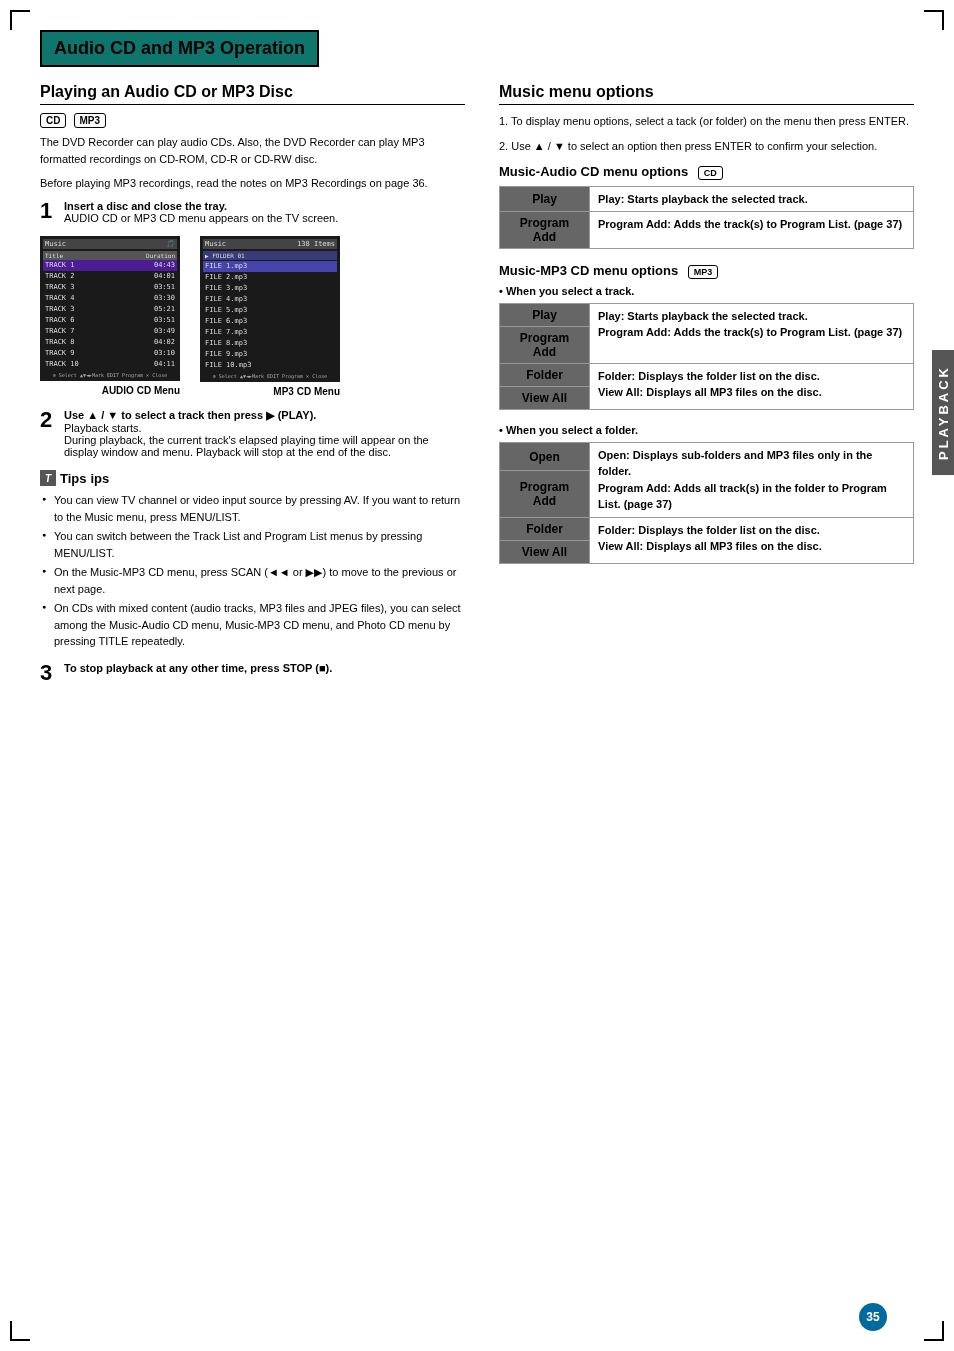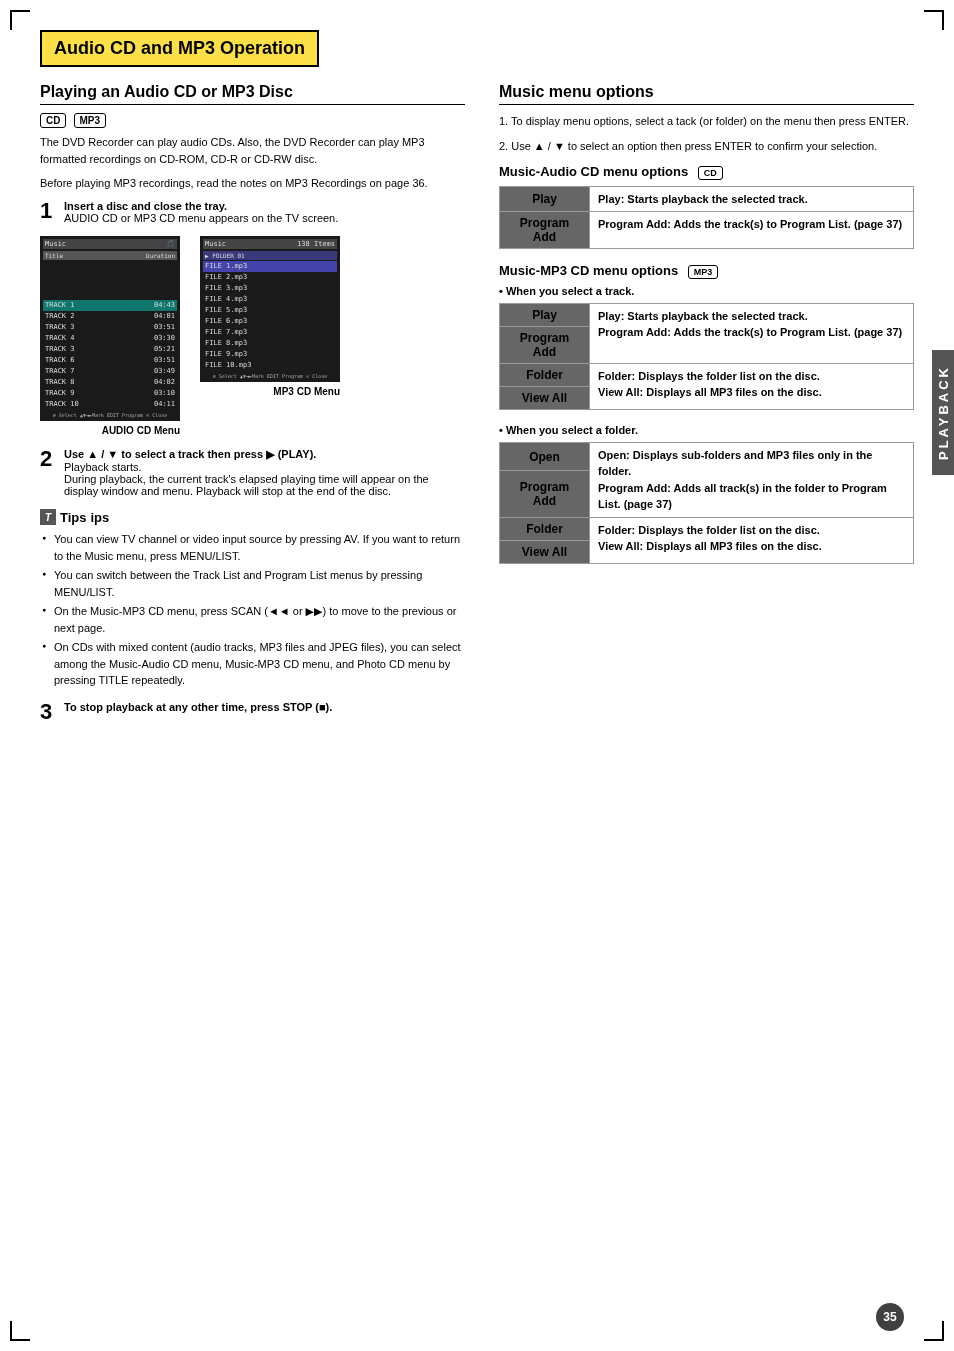--- a/index.html
+++ b/index.html
@@ -48,37 +48,37 @@
       font-size: 13px;
       font-weight: bold;
       letter-spacing: 3px;
       text-transform: uppercase;
     }
 
     
     .page-number {
       position: absolute;
       bottom: 20px;
-      right: 50px;
-      background: #404040;
+      right: 67px;
+      background: #0369a1;
       color: #fff;
       border-radius: 50%;
       width: 28px;
       height: 28px;
       display: flex;
       align-items: center;
       justify-content: center;
       font-size: 12px;
       font-weight: bold;
     }
 
     
     .main-title-box {
       border: 2px solid #000;
-      background: #fde047;
+      background: #0f766e;
       padding: 6px 12px;
       margin-bottom: 16px;
       display: inline-block;
     }
     .main-title-box h1 {
       font-size: 18px;
       font-weight: bold;
     }
 
     
@@ -195,22 +195,21 @@
       font-size: 7px;
     }
     .cd-screen .track-row {
       display: flex;
       justify-content: space-between;
       padding: 1px 2px;
       font-size: 7px;
       line-height: 1.3;
     }
     .cd-screen .track-row.selected {
-      background: #0f766e;
-      margin-top: 40px;
+      background: #4c1d95;
     }
 
     
     .mp3-screen {
       background: #1a1a1a;
       color: #ddd;
       font-size: 7px;
       font-family: monospace;
       padding: 3px;
       width: 140px;

